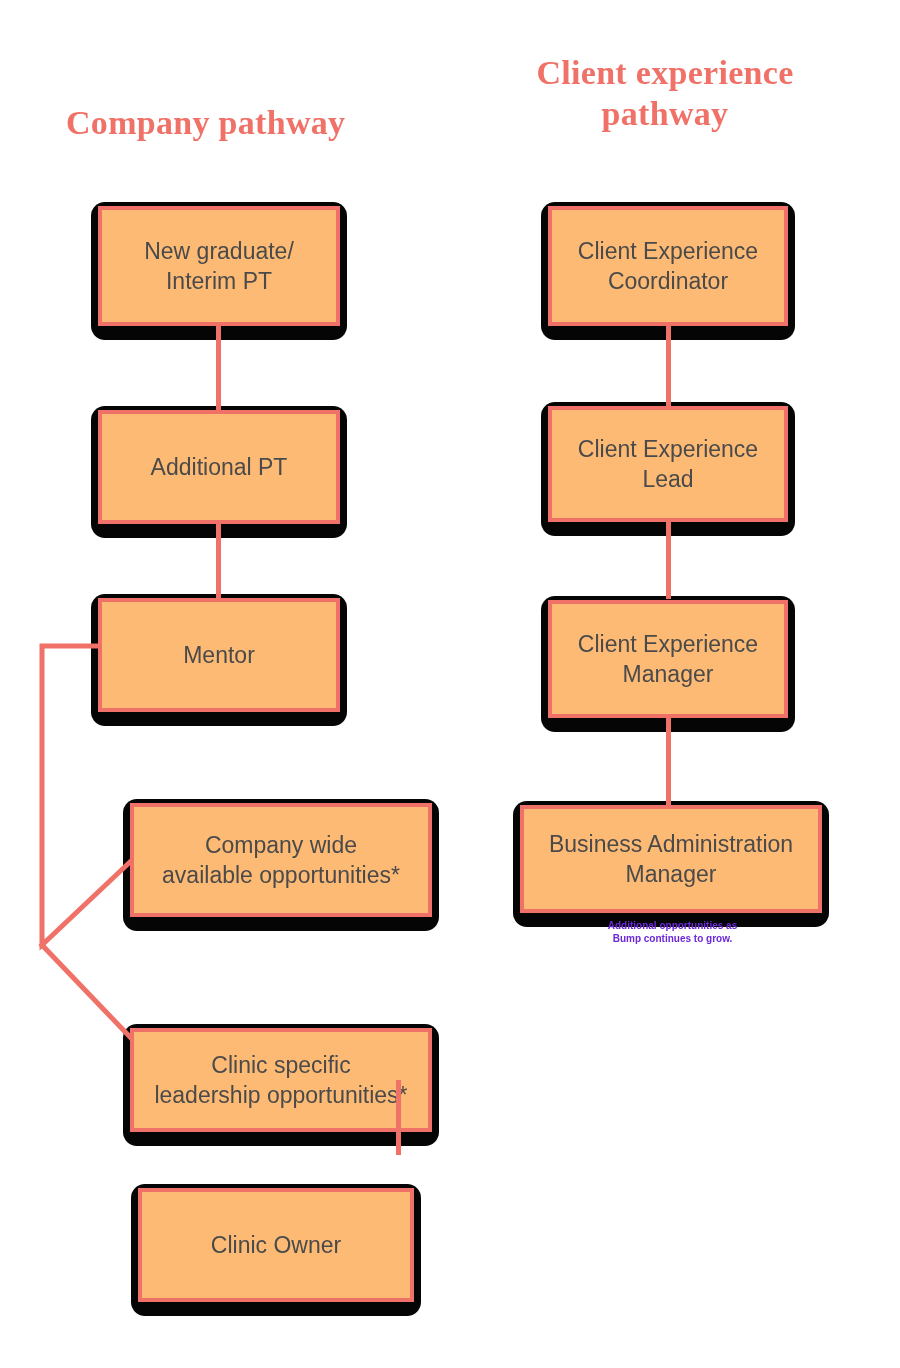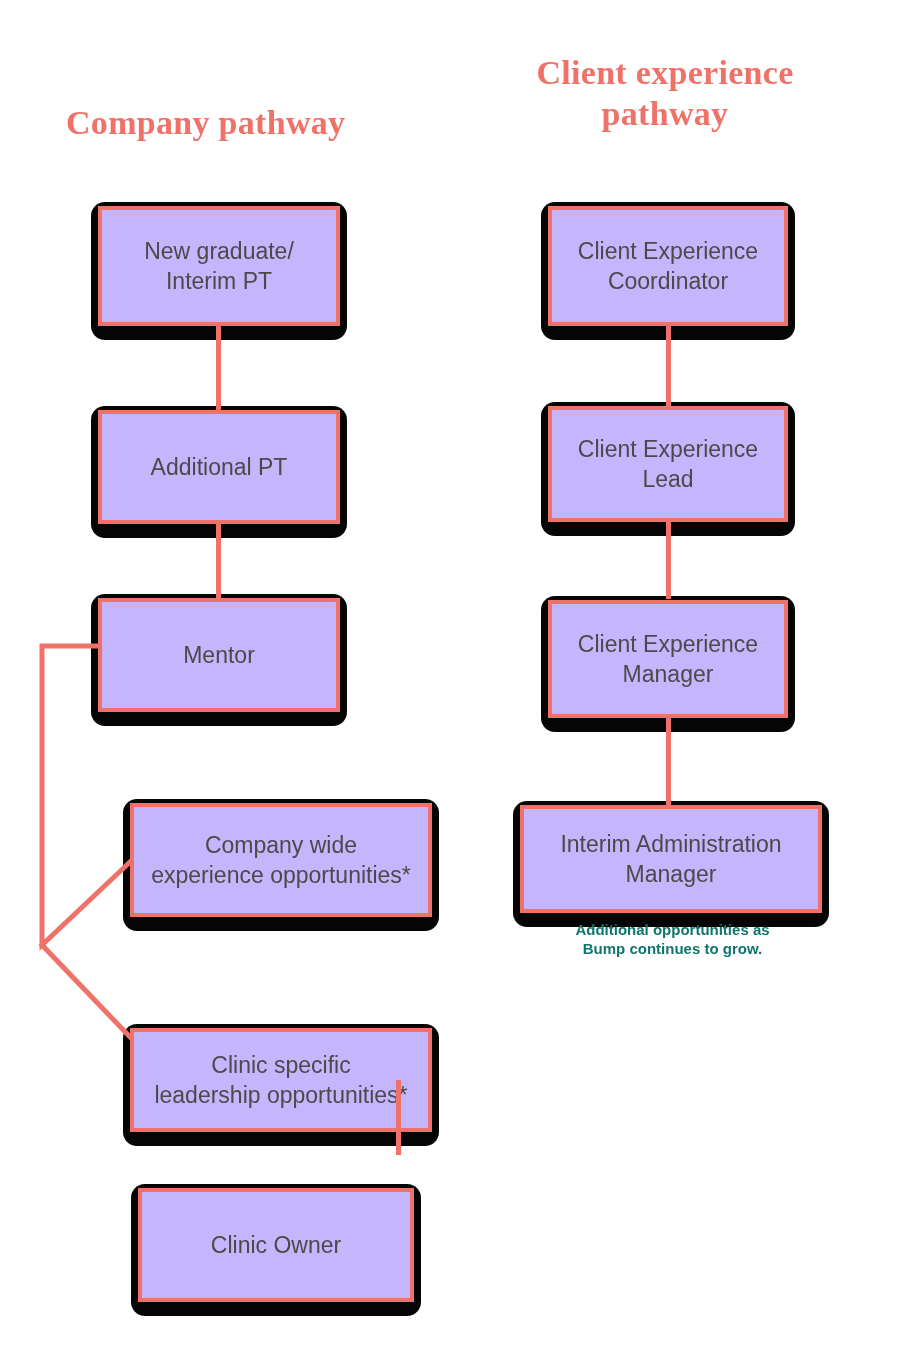--- a/index.html
+++ b/index.html
@@ -60,21 +60,21 @@
     background: #050505;
     border-radius: 14px;
     z-index: 0;
   }
   .node .face {
     position: absolute;
     left: 0; top: 0;
     width: 100%;
     height: 100%;
     box-sizing: border-box;
-    background: #c4b5fd;
+    background: #fdba74;
     border: 4px solid #F07167;
     z-index: 1;
     display: flex;
     align-items: center;
     justify-content: center;
     text-align: center;
   }
   .node .label {
     color: #4a4a4a;
     font-family: "Liberation Sans", sans-serif;
@@ -99,24 +99,24 @@
     width: 900px;
     height: 1368px;
     z-index: 2;
     pointer-events: none;
     overflow: visible;
   }
 
   
   .footnote {
     position: absolute;
-    color: #0f766e;
+    color: #6d28d9;
     font-family: "Liberation Sans", sans-serif;
     font-weight: bold;
-    font-size: 15px;
+    font-size: 10px;
     line-height: 1.28;
     white-space: pre-line;
     z-index: 5;
   }
   #footnote-left {
     left: 130px;
     top: 1100px;
     width: 290px;
     text-align: center;
   }
@@ -169,21 +169,21 @@
     <div class="shadow"></div>
     <div class="face">
       <span class="label">Mentor</span>
     </div>
   </div>
 
   <div class="node" style="left:130px; top:803px; width:302px; height:114px;">
     <div class="shadow"></div>
     <div class="face">
       <span class="label">Company wide
-experience opportunities*</span>
+available opportunities*</span>
     </div>
   </div>
 
   <div class="node" style="left:130px; top:1028px; width:302px; height:104px;">
     <div class="shadow"></div>
     <div class="face">
       <span class="label">Clinic specific
 leadership opportunities*</span>
     </div>
   </div>
@@ -215,21 +215,21 @@
     <div class="shadow"></div>
     <div class="face">
       <span class="label">Client Experience
 Manager</span>
     </div>
   </div>
 
   <div class="node" style="left:520px; top:805px; width:302px; height:108px;">
     <div class="shadow"></div>
     <div class="face">
-      <span class="label">Interim Administration
+      <span class="label">Business Administration
 Manager</span>
     </div>
   </div>
 
 
   <div class="footnote" id="footnote-right">Additional opportunities as
 Bump continues to grow.</div>
 
 </div>
 

